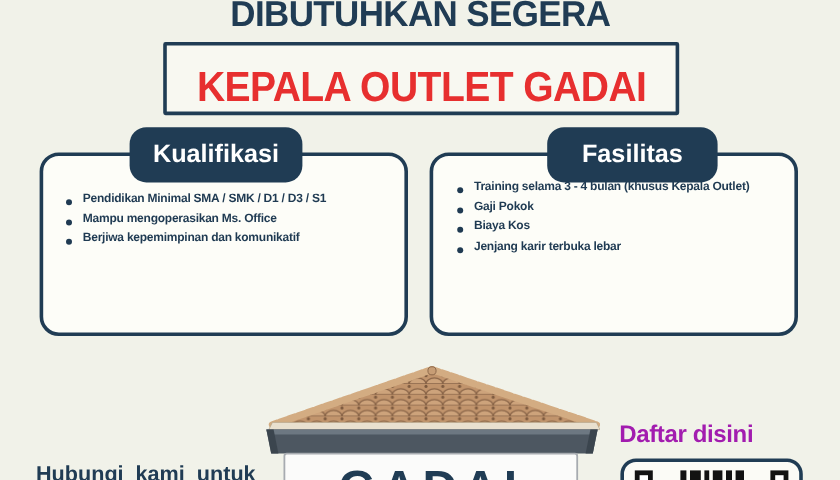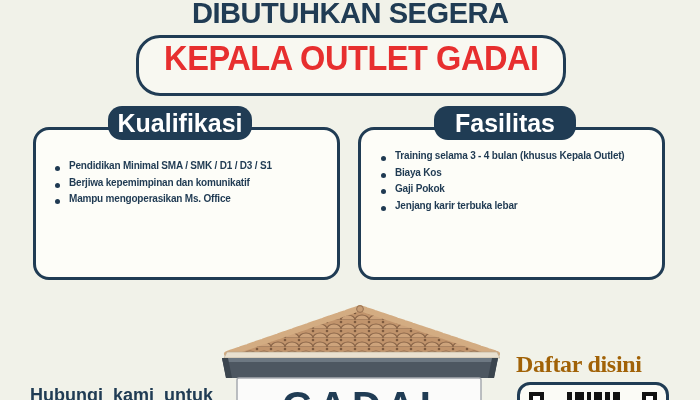--- a/index.html
+++ b/index.html
@@ -18,49 +18,49 @@
     text-align:center;
     font-size:30px;font-weight:900;letter-spacing:-0.5px;
     color:#203c54;
   }
   .headline span{display:inline-block;transform:scaleX(0.97);}
 
   
   .title-box{
     position:absolute;left:136px;top:35px;width:430px;height:61px;
     background:#f8f8f1;
-    border:3px solid #203c54;border-radius:24px;
+    border:3px solid #203c54;border-radius:2px;
     box-sizing:border-box;
-    display:flex;align-items:flex-start;justify-content:center;
+    display:flex;align-items:flex-end;justify-content:center;
   }
   .title-box .jt{
     font-size:35px;font-weight:900;letter-spacing:-0.5px;
     color:#e72f2f;white-space:nowrap;
     transform:scaleX(0.93);
   }
 
   
   .info-box{
     position:absolute;top:127px;width:307px;height:153px;
     background:#fdfdf8;
     border:3px solid #203c54;border-radius:16px;
     box-sizing:border-box;
   }
   .info-box.left{left:33px;}
   .info-box.right{left:358px;}
 
   .pill{
-    position:absolute;top:106px;height:34px;
+    position:absolute;top:106px;height:46px;
     background:#203c54;border-radius:14px;
     display:flex;align-items:center;justify-content:center;
-    color:#ffffff;font-size:25px;font-weight:800;
+    color:#ffffff;font-size:21px;font-weight:800;
     z-index:3;
   }
   .pill.left{left:108px;width:144px;}
-  .pill.right{left:434px;width:142px;}
+  .pill.right{left:456px;width:142px;}
 
   ul.blist{
     list-style:none;margin:0;padding:0;
     position:absolute;
     color:#1f3a52;font-size:10px;font-weight:700;
     letter-spacing:-0.2px;line-height:1.55;
     text-align:justify;
   }
   ul.blist li{position:relative;padding-left:15px;margin:0 0 1px 0;}
   ul.blist li::before{
@@ -71,23 +71,22 @@
   .blist.fac{left:380px;top:148px;width:262px;}
 
   
   .contact{
     position:absolute;left:30px;top:385px;
     color:#203c54;font-size:18px;font-weight:800;
     word-spacing:5px;white-space:nowrap;
   }
   .register{
     position:absolute;left:516px;top:351px;
-    color:#a16207;font-size:24px;font-weight:800;letter-spacing:-0.3px;
+    color:#a21caf;font-size:20px;font-weight:800;letter-spacing:-0.3px;
     white-space:nowrap;
-    font-family:Liberation Serif, serif;
   }
   .qr-box{
     position:absolute;left:517px;top:382px;width:152px;height:60px;
     background:#fbfbf6;border:3.5px solid #203c54;border-radius:13px;
     box-sizing:border-box;
     display:flex;align-items:flex-start;gap:6px;
     padding:7px 9px;
   }
   .qr-marker{width:15px;height:15px;box-sizing:border-box;
     border:4px solid #121212;background:#fff;flex:0 0 auto;}
@@ -113,32 +112,32 @@
   <div class="title-box">
     <div class="jt">KEPALA OUTLET GADAI</div>
   </div>
 
   <div class="pill left">
     <span>Kualifikasi</span>
   </div>
   <div class="info-box left"></div>
   <ul class="blist qual">
     <li>Pendidikan Minimal SMA / SMK / D1 / D3 / S1</li>
+    <li>Mampu mengoperasikan Ms. Office</li>
     <li>Berjiwa kepemimpinan dan komunikatif</li>
-    <li>Mampu mengoperasikan Ms. Office</li>
   </ul>
 
   <div class="pill right">
     <span>Fasilitas</span>
   </div>
   <div class="info-box right"></div>
   <ul class="blist fac">
     <li>Training selama 3 - 4 bulan (khusus Kepala Outlet)</li>
+    <li>Gaji Pokok</li>
     <li>Biaya Kos</li>
-    <li>Gaji Pokok</li>
     <li>Jenjang karir terbuka lebar</li>
   </ul>
 
   <div class="building">
     <svg width="285" height="125" viewBox="0 0 285 125" xmlns="http://www.w3.org/2000/svg">
       <defs>
         <pattern id="tiles" width="14" height="9" patternUnits="userSpaceOnUse">
           <rect width="14" height="9" fill="#c1946c"></rect>
           <path d="M0 9 a7 5 0 0 1 14 0 z" fill="#cda37b" stroke="#8a6548" stroke-width="1.1"></path>
           <circle cx="0" cy="2" r="1.3" fill="#7d5a3f"></circle>

